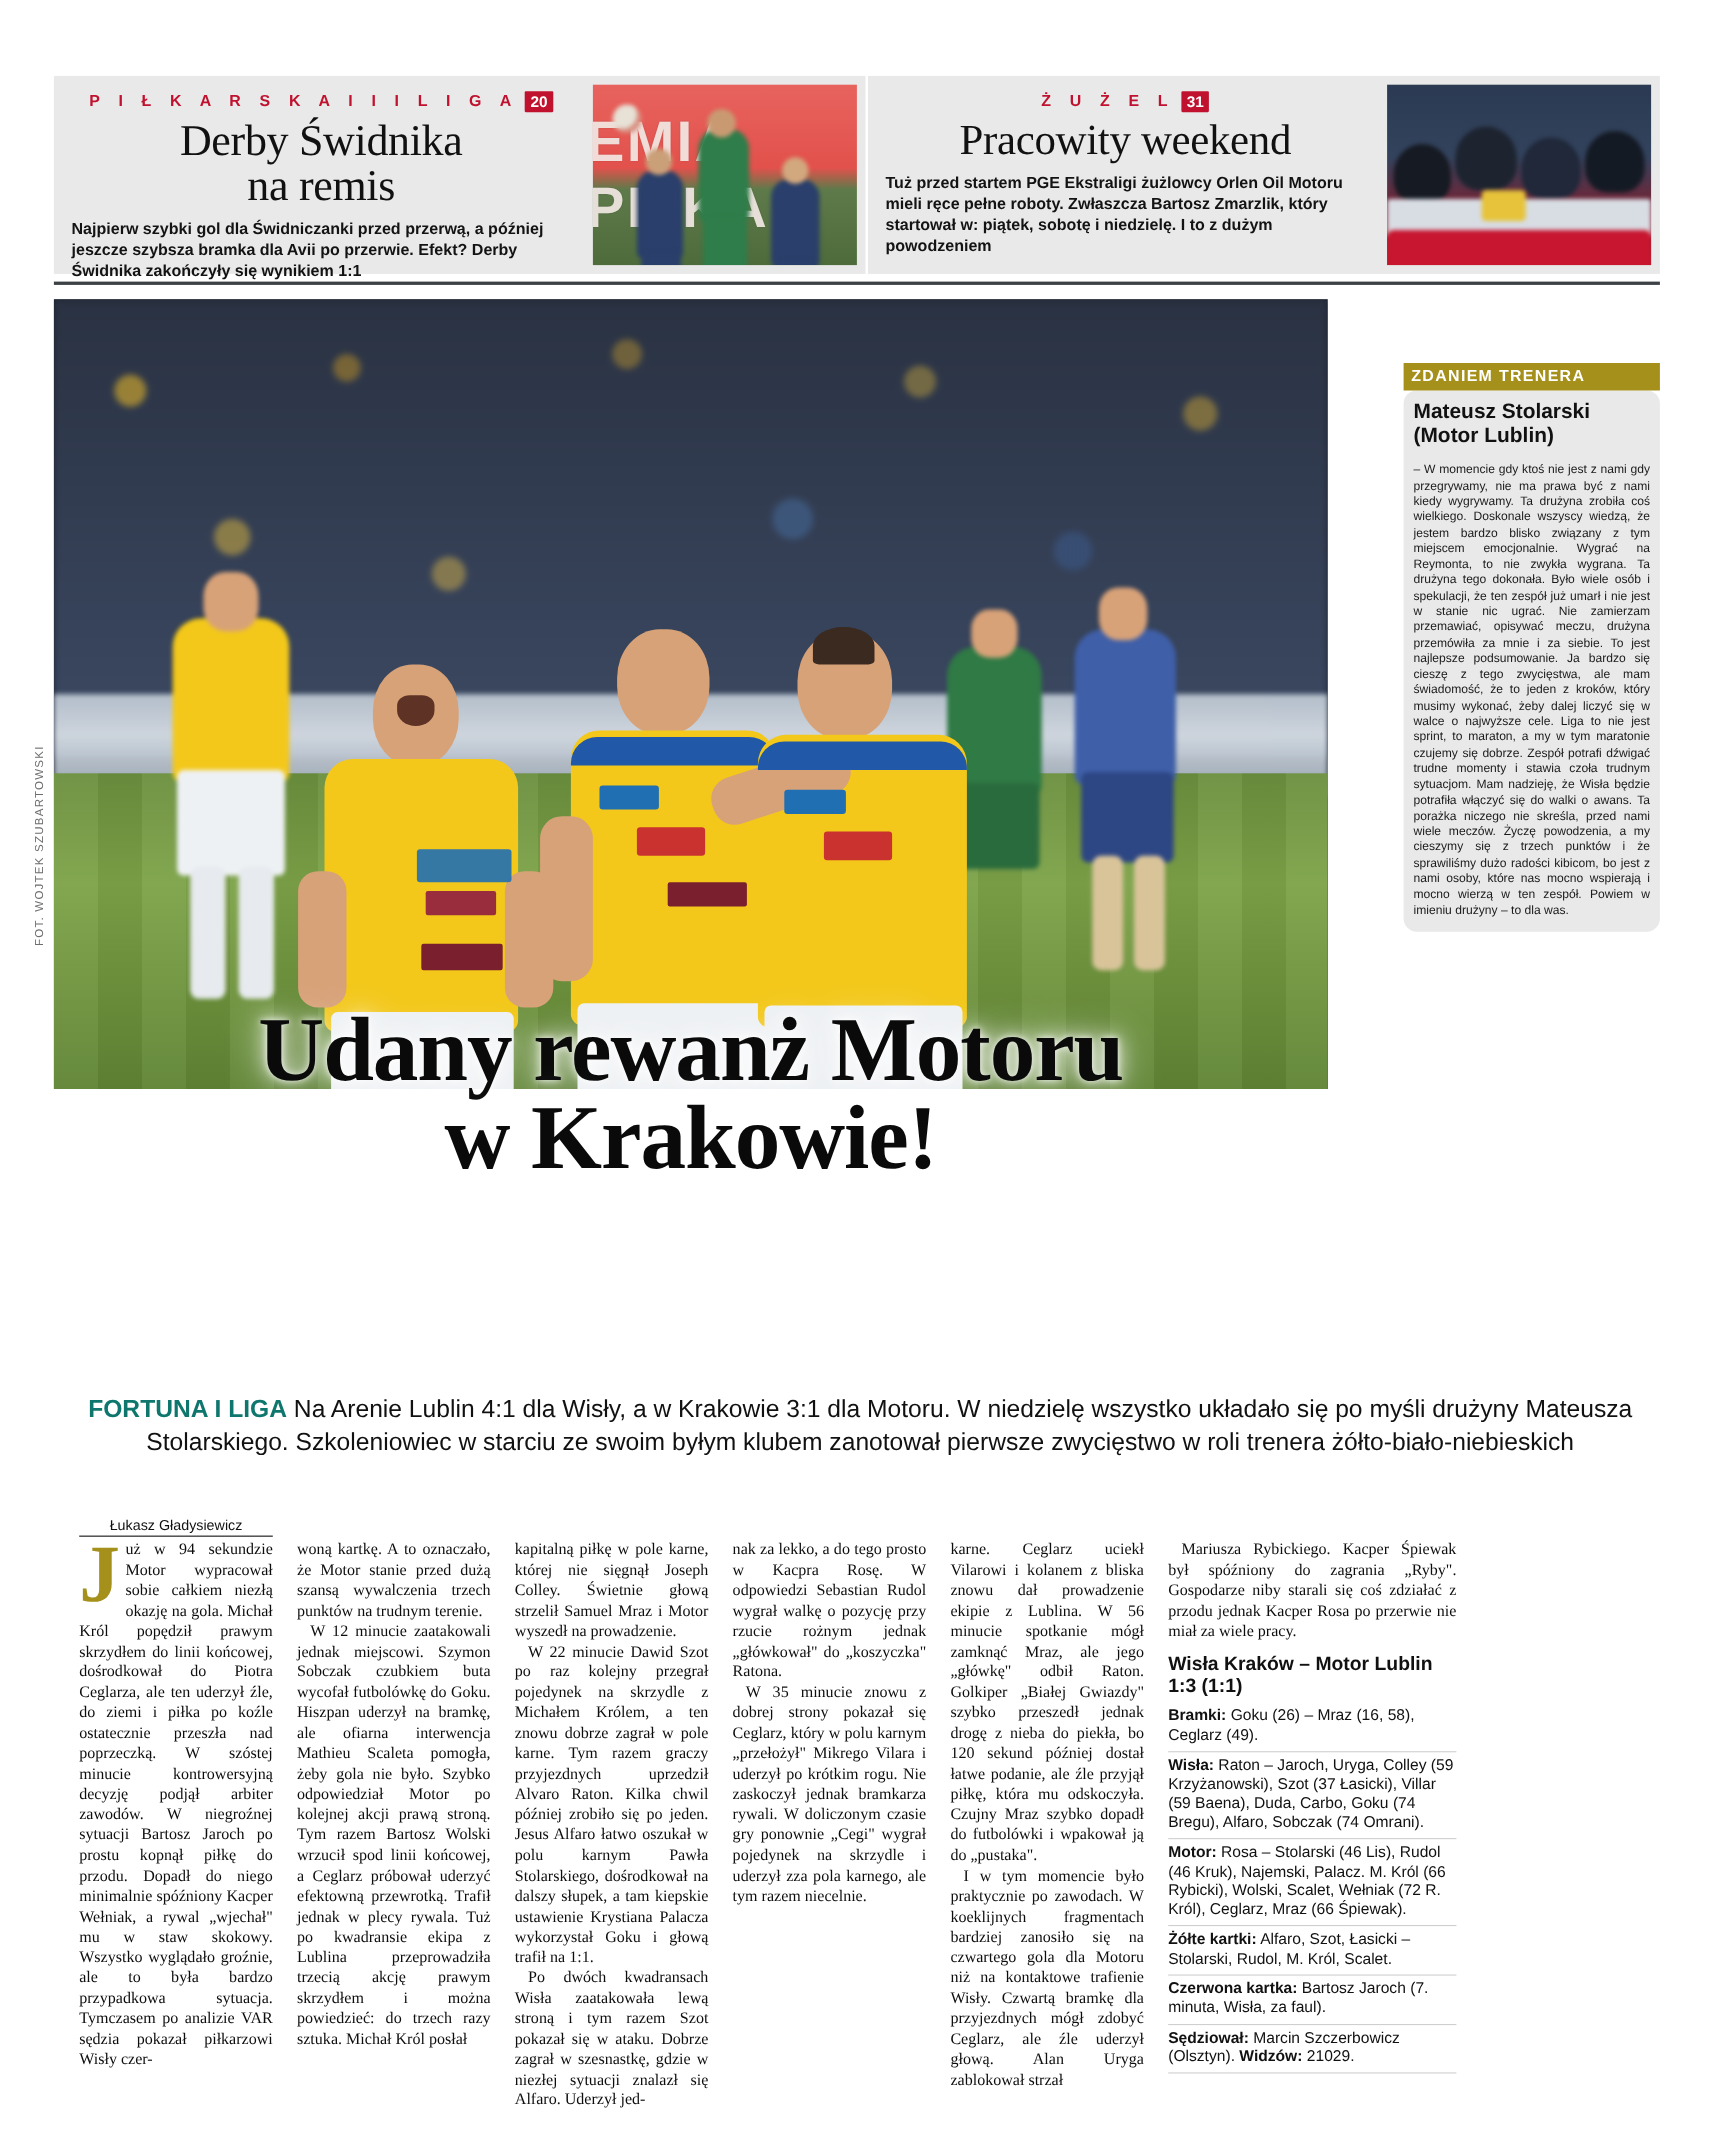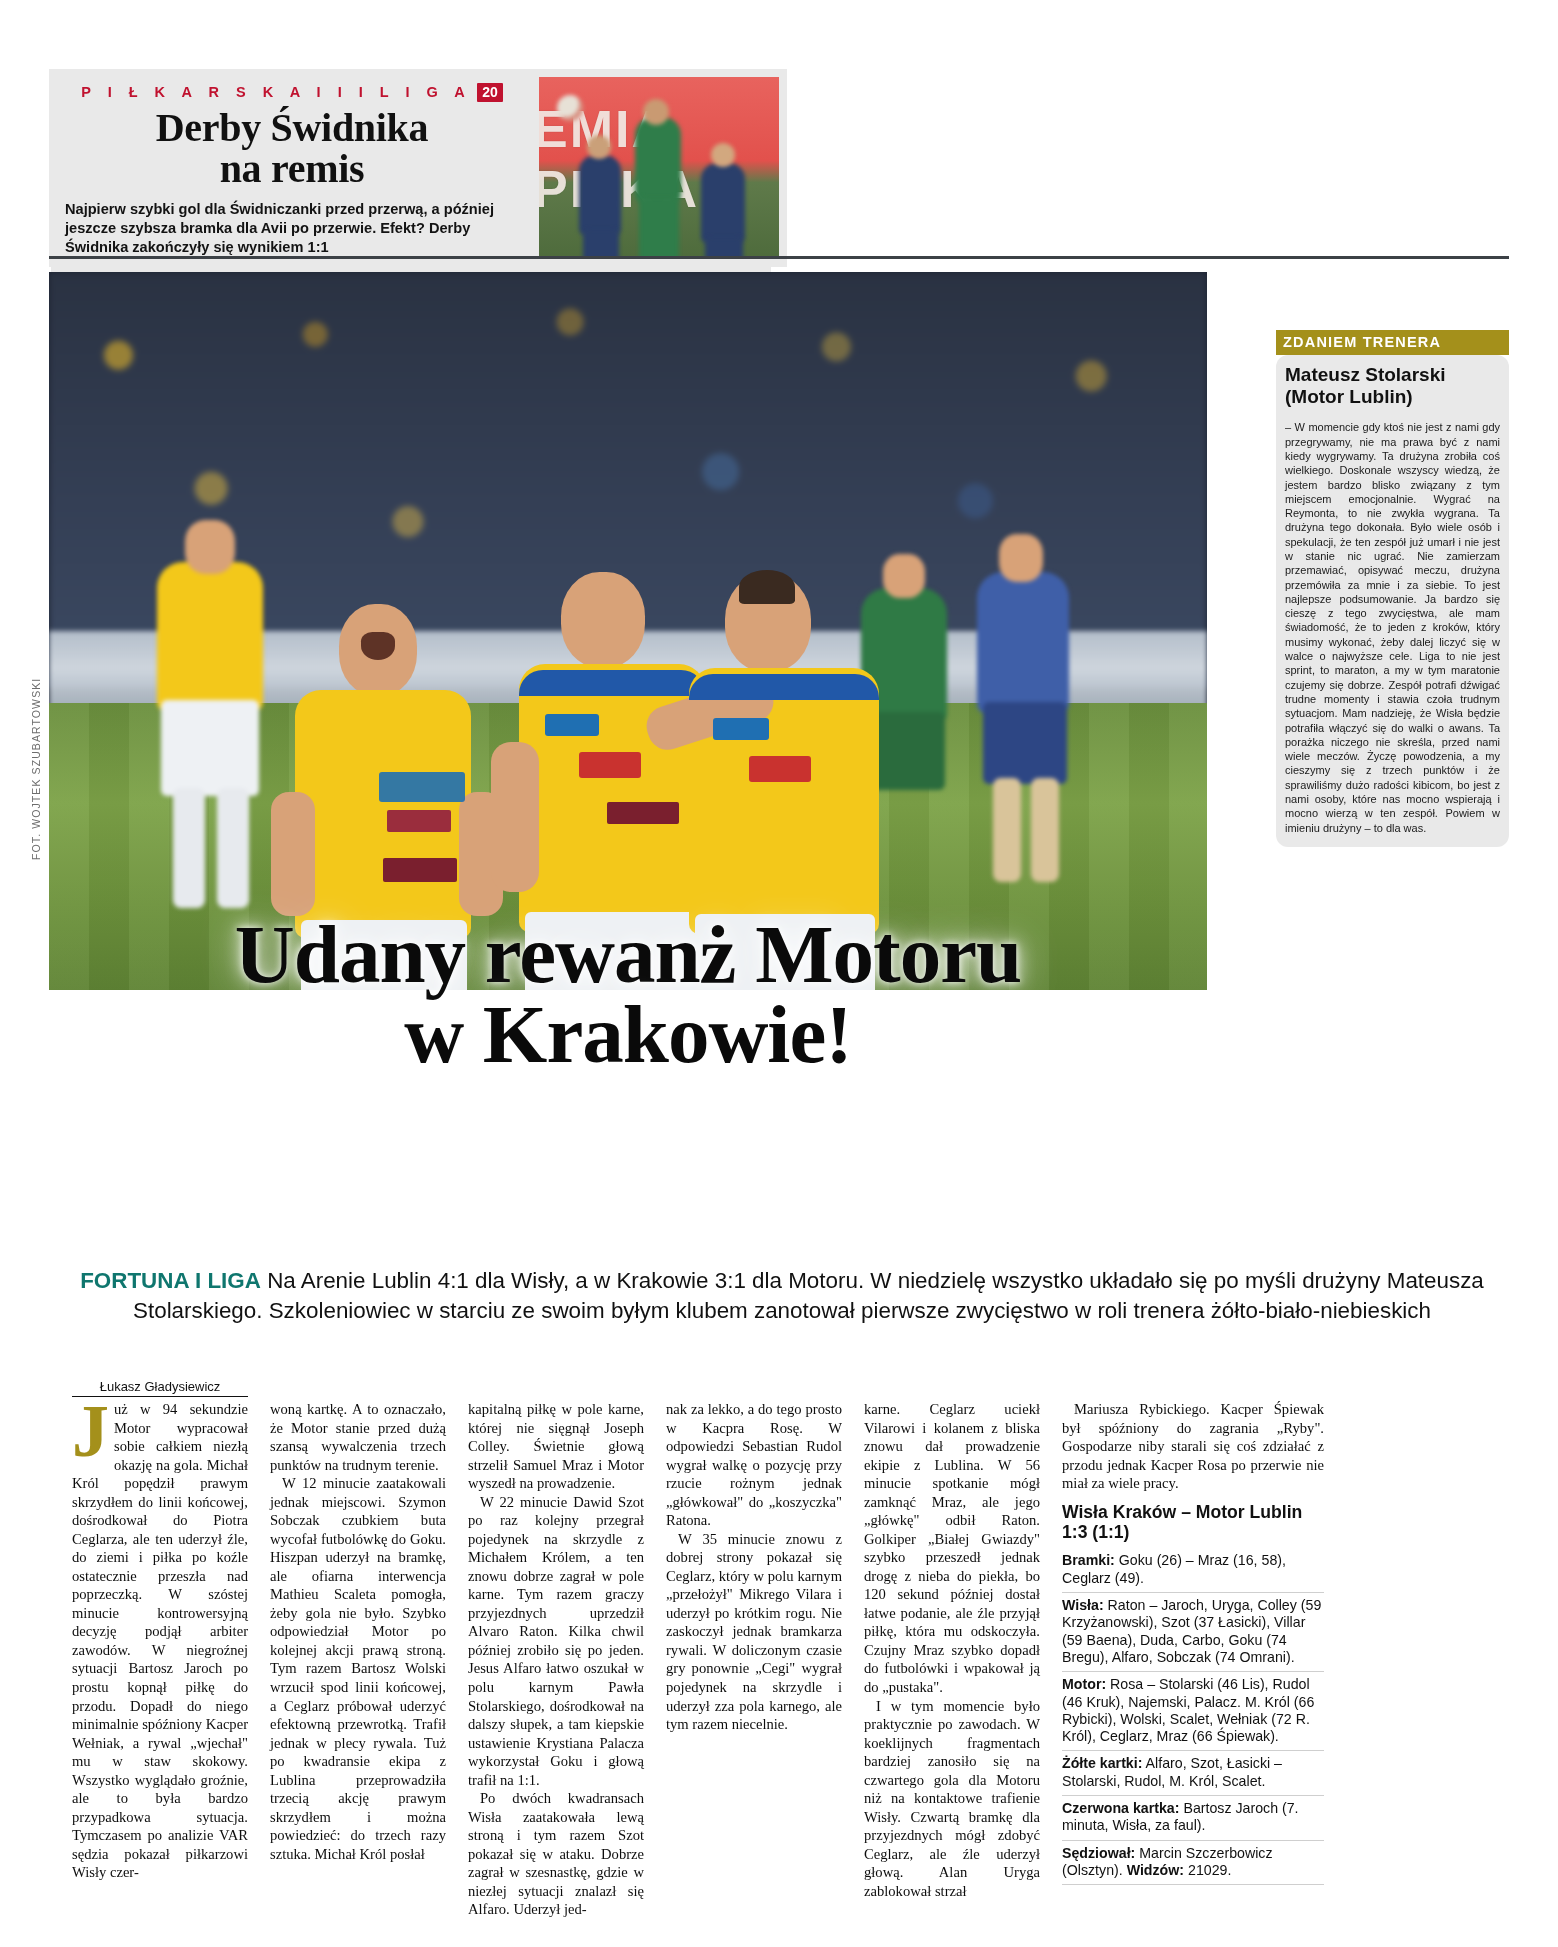--- a/index.html
+++ b/index.html
@@ -8,42 +8,42 @@
     background:#ffffff;
     font-family:"Liberation Sans", sans-serif;
     overflow:hidden;
     position:relative;
   }
   .page{position:relative;width:1558px;height:1947px;background:#fff;}
 
   
   .teaser-strip{
     position:absolute;left:49px;top:69px;width:1460px;height:180px;
-    display:flex;gap:0;flex-direction:column;
+    display:flex;gap:0;
   }
   .teaser{
     background:#e9e9e9;display:flex;align-items:stretch;
     position:relative;
   }
   .teaser.left{width:738px;}
   .teaser.right{width:720px;margin-left:2px;}
   .teaser .txt{padding:14px 16px 10px 16px;flex:1;display:flex;flex-direction:column;}
   .teaser .kicker{
     color:#c0122f;font-weight:bold;font-size:14.5px;letter-spacing:6.5px;
     text-align:center;margin-bottom:6px;line-height:1;
     display:flex;justify-content:center;align-items:center;gap:6px;
   }
   .teaser .kicker .kwords{letter-spacing:6.5px;}
   .pagenum{
     background:#c0122f;color:#fff;font-size:14px;font-weight:bold;
     padding:2px 5px 3px 5px;letter-spacing:0;line-height:1;border-radius:1px;
     display:inline-block;
   }
   .teaser h2{
-    margin:0;font-family:"Liberation Serif", serif;font-weight:bold;
+    margin:0;font-family:"Liberation Serif", serif;font-weight:normal;
     font-size:40px;line-height:1.02;text-align:center;color:#111;
     letter-spacing:-0.3px;
   }
   .teaser.right h2{font-size:39px;text-align:center;}
   .teaser .lede{
     margin-top:10px;font-size:14.6px;line-height:1.30;font-weight:bold;color:#131313;
   }
   .teaser.left .lede{text-align:left;}
   .teaser.right .lede{text-align:left;}
   .teaser .thumb{

